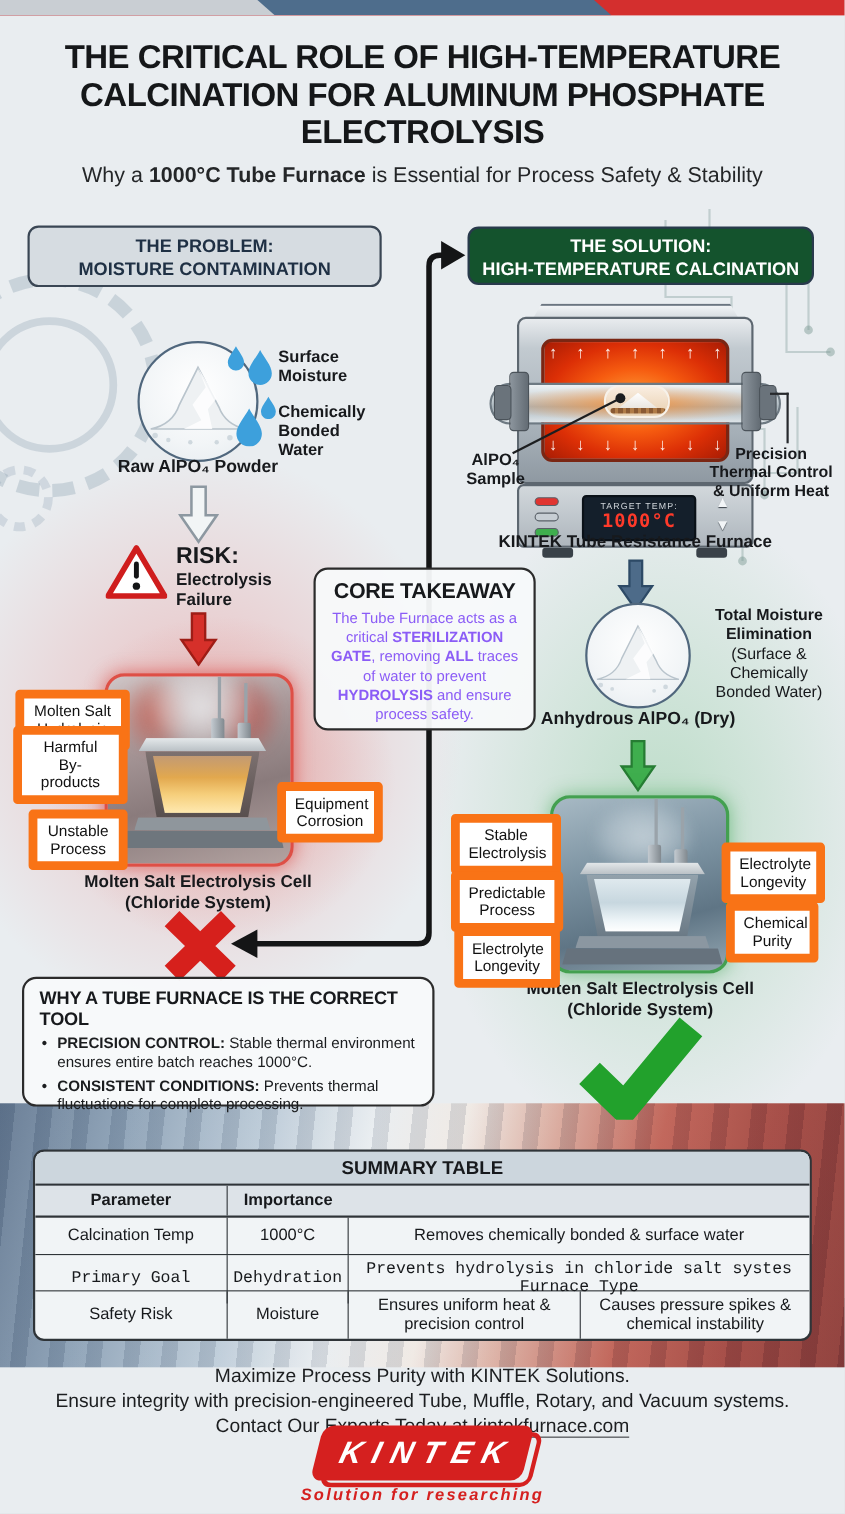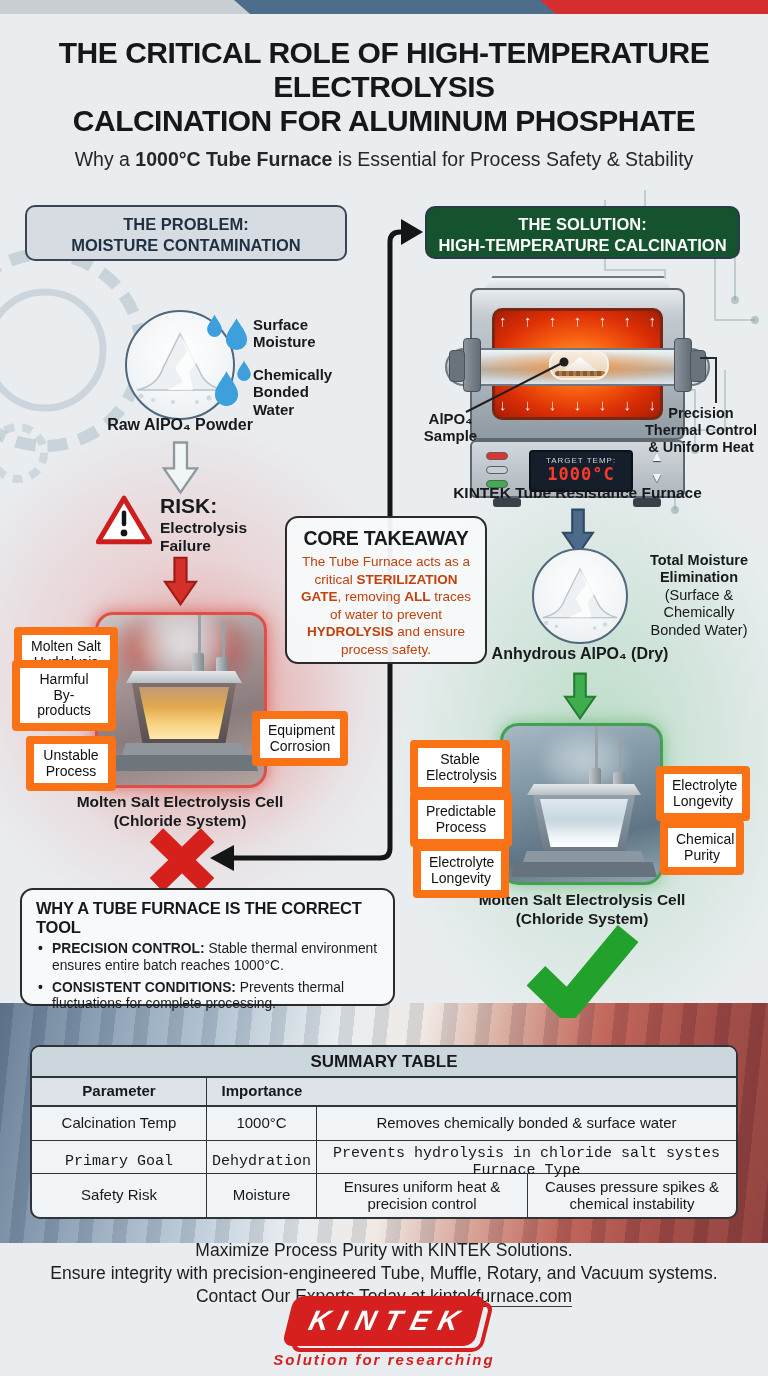--- a/index.html
+++ b/index.html
@@ -112,21 +112,21 @@
     font-size:14px;line-height:1.5;text-shadow:0 1px 1px #3a424a;}
   .foot{position:absolute;top:230px;width:28px;height:9px;background:#394148;border-radius:3px;}
 
   .pointer-line{position:absolute;z-index:4;}
   .lshape-h{position:absolute;height:2px;background:#26292c;z-index:3;}
   .lshape-v{position:absolute;width:2px;background:#26292c;z-index:3;}
 
   
   .core-box{left:285px;top:516px;width:202px;height:148px;z-index:6;text-align:center;}
   .core-box .ct{font-size:19.5px;font-weight:700;margin-top:9px;letter-spacing:-.3px;}
-  .core-box .cb{font-size:13.5px;line-height:1.3;padding:3px 9px 0 9px;color:#c2410c;}
+  .core-box .cb{font-size:13.5px;line-height:1.3;padding:3px 9px 0 9px;color:#8b5cf6;}
 
   .why-box{left:20px;top:888px;width:375px;height:118px;}
   .why-box .wt{font-size:16.5px;font-weight:700;margin:9px 0 4px 14px;letter-spacing:-.2px;}
   .why-box .wb{font-size:13.8px;line-height:1.22;margin:0 10px 5px 30px;position:relative;color:#1b1d1f;}
   .why-box .wb:before{content:"•";position:absolute;left:-14px;top:0;font-weight:700;}
 
   .table{position:absolute;left:30px;top:1045px;width:708px;z-index:4;border:2px solid #2f3438;
     border-radius:10px;overflow:hidden;background:#f1f4f6;}
   .t-title{height:31px;background:#ccd6dd;border-bottom:2px solid #2f3438;text-align:center;
     font-size:17px;font-weight:700;padding-top:5px;}
@@ -186,22 +186,22 @@
     </g>
   </svg>
 
   <div class="topbar">
     <div class="seg-blue"></div>
     <div class="seg-gray"></div>
   </div>
 
   <div class="title">
     <div>THE CRITICAL ROLE OF HIGH-TEMPERATURE</div>
+    <div>CALCINATION FOR ALUMINUM PHOSPHATE</div>
     <div>ELECTROLYSIS</div>
-    <div>CALCINATION FOR ALUMINUM PHOSPHATE</div>
   </div>
   <div class="subtitle"><span>Why a </span><b>1000°C Tube Furnace</b><span> is Essential for Process Safety &amp; Stability</span></div>
 
   <div class="sec-head sec-head-problem">
     <div>THE PROBLEM:</div>
     <div>MOISTURE CONTAMINATION</div>
   </div>
   <div class="sec-head sec-head-solution">
     <div>THE SOLUTION:</div>
     <div>HIGH-TEMPERATURE CALCINATION</div>

